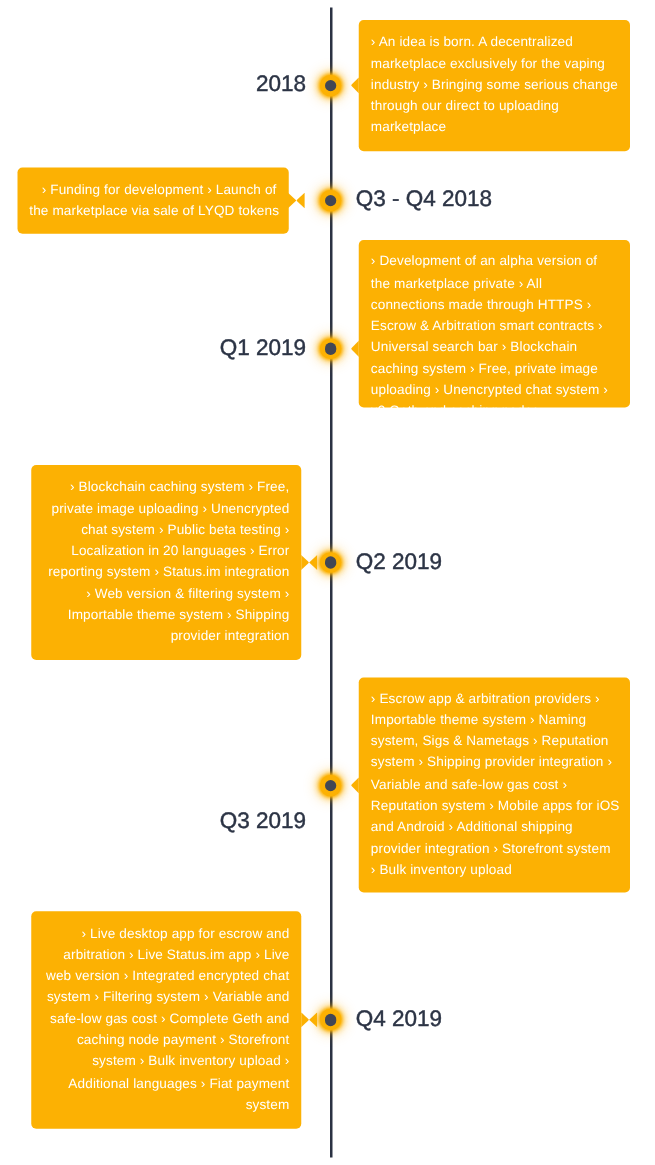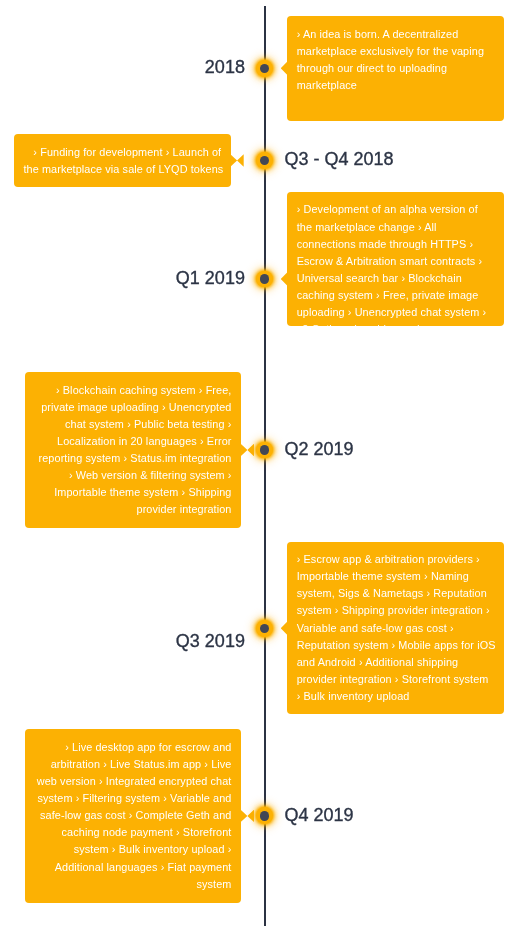--- a/index.html
+++ b/index.html
@@ -54,20 +54,21 @@
 </head>
 <body>
 
 <div class="timeline">
   <div class="axis" style="left:263.6px;top:6px;width:2.2px;height:919.5px"></div>
 
   <div class="node">
     <div class="card right" style="left:287.3px;top:16px;width:216.9px;height:104.8px;padding:9.73px 9.4px">
       <span class="ln">› An idea is born. A decentralized</span>
       <span class="ln">marketplace exclusively for the vaping</span>
+      <span class="ln">industry › Bringing some serious change</span>
       <span class="ln">through our direct to uploading</span>
       <span class="ln">marketplace</span>
     </div>
     <div class="tri pl" style="left:280.7px;top:61.5px;width:6.7px;height:13.6px"></div>
     <div class="glow" style="left:256.25px;top:59.85px"></div>
     <div class="dot" style="left:259.95px;top:63.55px"></div>
     <div class="label left" style="right:279.1px;top:59.20px">2018</div>
   </div>
 
   <div class="node">
@@ -78,21 +79,21 @@
     <div class="tri pr" style="left:230.4px;top:154.3px;width:6.7px;height:12.4px"></div>
     <div class="tri pl" style="left:237px;top:154.3px;width:6.7px;height:12.4px"></div>
     <div class="glow" style="left:256.25px;top:152.05px"></div>
     <div class="dot" style="left:259.95px;top:155.75px"></div>
     <div class="label right" style="left:284.5px;top:151.40px">Q3 - Q4 2018</div>
   </div>
 
   <div class="node">
     <div class="card right" style="left:287.3px;top:192px;width:216.9px;height:134px;padding:9.47px 9.4px">
       <span class="ln">› Development of an alpha version of</span>
-      <span class="ln">the marketplace change › All</span>
+      <span class="ln">the marketplace private › All</span>
       <span class="ln">connections made through HTTPS ›</span>
       <span class="ln">Escrow &amp; Arbitration smart contracts ›</span>
       <span class="ln">Universal search bar › Blockchain</span>
       <span class="ln">caching system › Free, private image</span>
       <span class="ln">uploading › Unencrypted chat system ›</span>
       <span class="ln">x2 Geth and caching nodes</span>
     </div>
     <div class="tri pl" style="left:280.7px;top:272.2px;width:6.7px;height:13.6px"></div>
     <div class="glow" style="left:256.25px;top:270.55px"></div>
     <div class="dot" style="left:259.95px;top:274.25px"></div>
@@ -125,21 +126,21 @@
       <span class="ln">system › Shipping provider integration ›</span>
       <span class="ln">Variable and safe-low gas cost ›</span>
       <span class="ln">Reputation system › Mobile apps for iOS</span>
       <span class="ln">and Android › Additional shipping</span>
       <span class="ln">provider integration › Storefront system</span>
       <span class="ln">› Bulk inventory upload</span>
     </div>
     <div class="tri pl" style="left:280.7px;top:621.5px;width:6.7px;height:13.6px"></div>
     <div class="glow" style="left:256.25px;top:619.85px"></div>
     <div class="dot" style="left:259.95px;top:623.55px"></div>
-    <div class="label left" style="right:279.1px;top:633px">Q3 2019</div>
+    <div class="label left" style="right:279.1px;top:648px">Q3 2019</div>
   </div>
 
   <div class="node">
     <div class="card left" style="left:24.5px;top:729.2px;width:216.4px;height:173.4px;padding:9.89px 9.4px">
       <span class="ln">› Live desktop app for escrow and</span>
       <span class="ln">arbitration › Live Status.im app › Live</span>
       <span class="ln">web version › Integrated encrypted chat</span>
       <span class="ln">system › Filtering system › Variable and</span>
       <span class="ln">safe-low gas cost › Complete Geth and</span>
       <span class="ln">caching node payment › Storefront</span>

